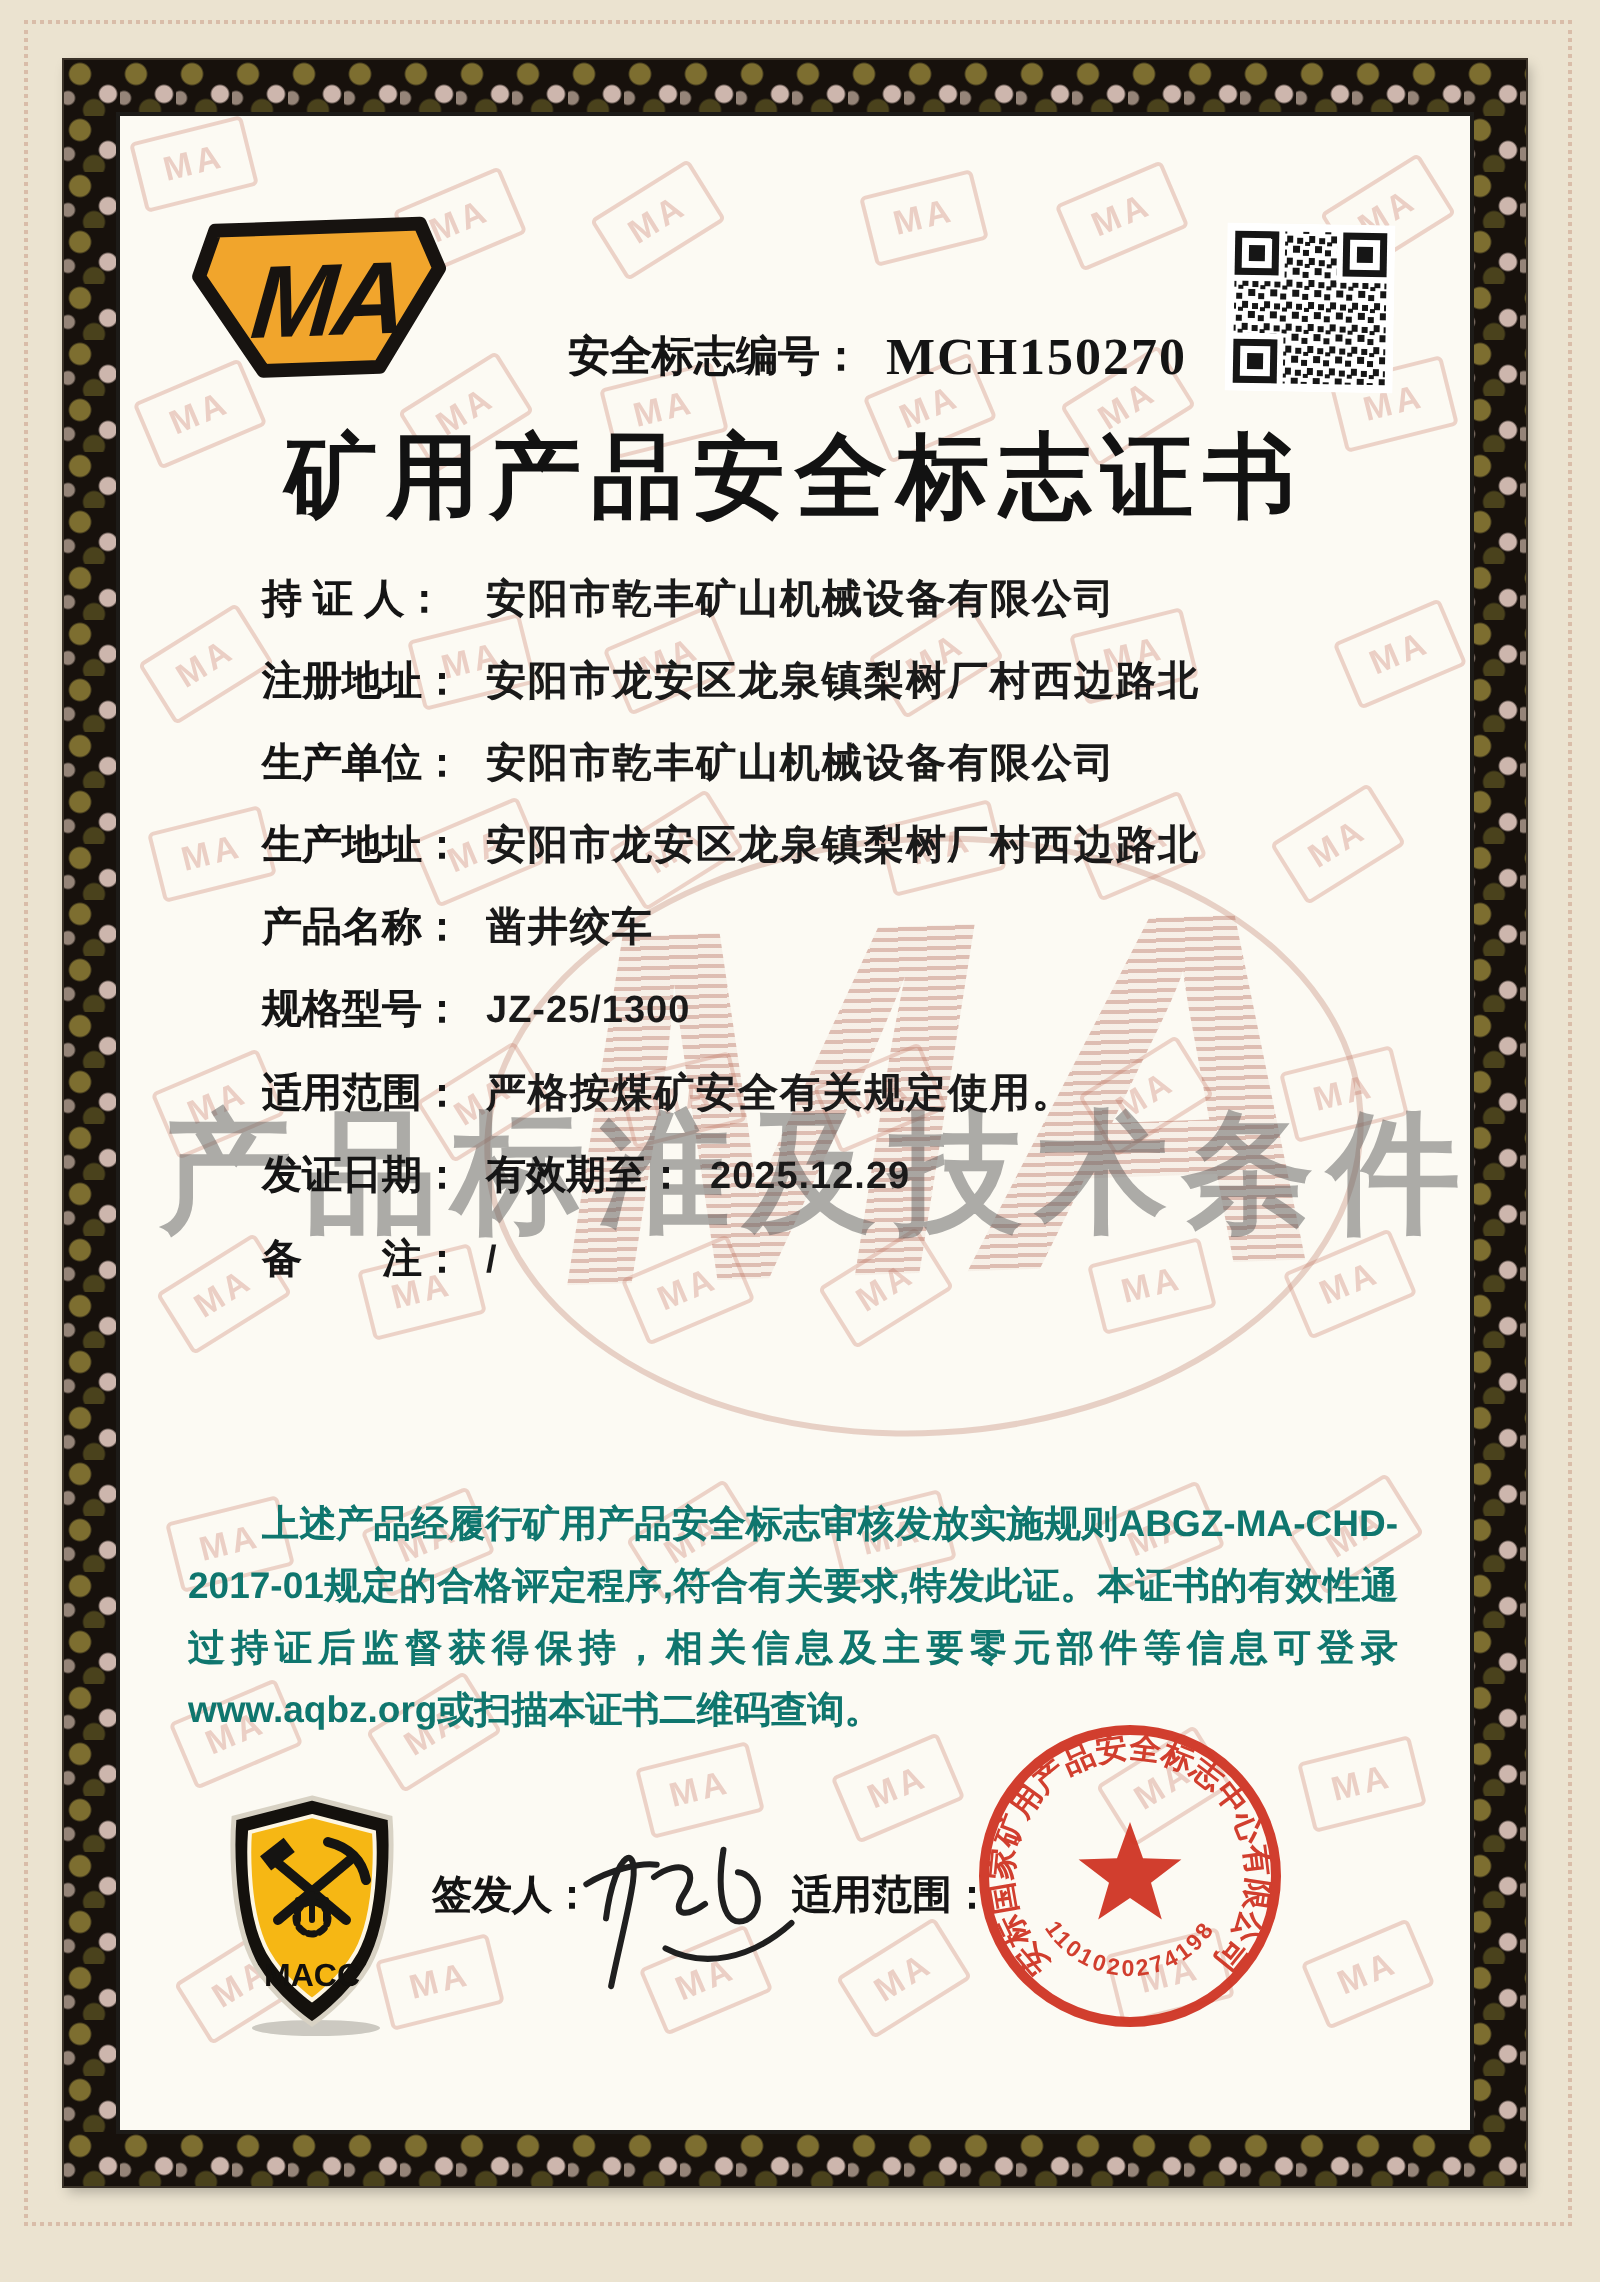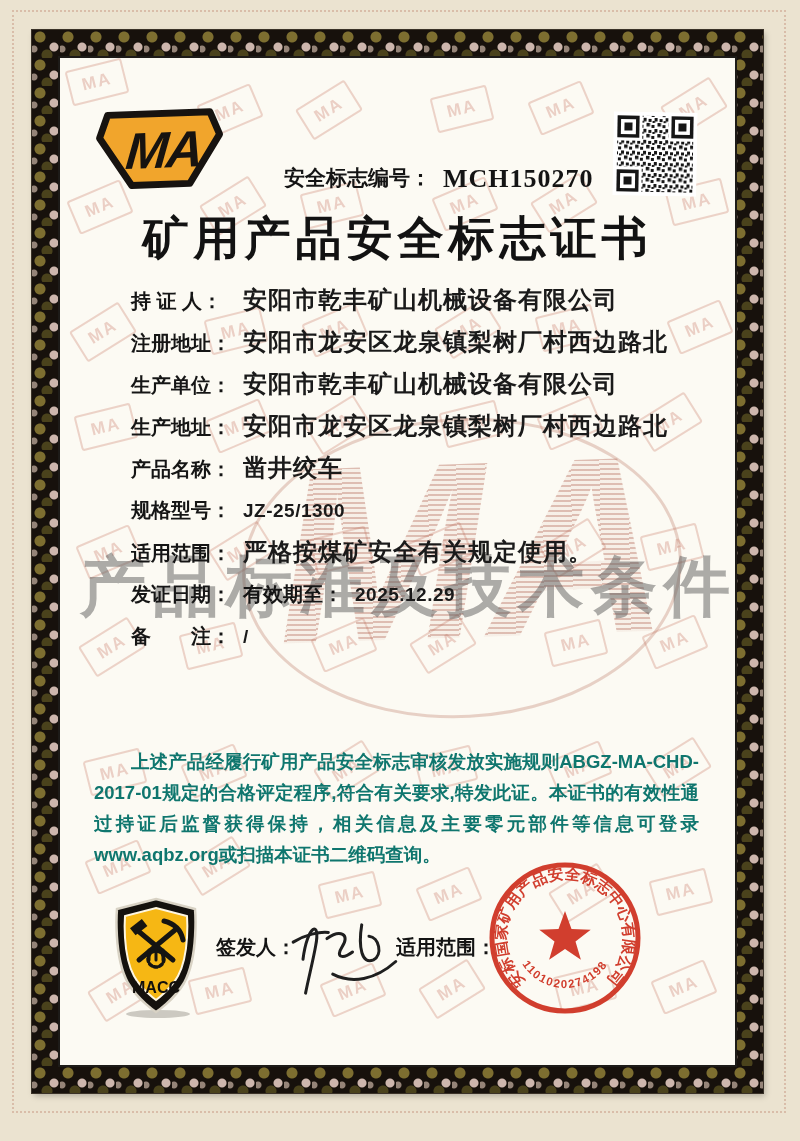--- a/index.html
+++ b/index.html
@@ -60,21 +60,21 @@
   .qr{position:absolute;left:553px;top:54px;transform:rotate(1deg);}
   .title{
     position:absolute;left:0;top:150px;width:100%;margin:0;text-align:center;
     font-size:46px;font-weight:900;color:#121212;letter-spacing:5px;
   }
   
   .fields{position:absolute;left:52px;top:230px;right:26px;margin-left:19px;}
   .row{display:flex;align-items:baseline;margin-bottom:17px;line-height:24px;white-space:nowrap;}
   .lbl{flex:0 0 112px;font-size:20px;font-weight:900;color:#151515;}
   .lbl.wide{flex:0 0 auto;margin-right:10px;}
-  .val{font-size:24px;font-weight:600;color:#1a1a1a;letter-spacing:1px;}
+  .val{font-size:20px;font-weight:600;color:#1a1a1a;letter-spacing:1px;}
   .val.num{font-weight:700;font-size:19px;letter-spacing:.5px;}
   .val.date{flex:0 0 178px;}
   
   .statement{
     position:absolute;left:34px;right:36px;top:688px;margin:0;
     font-size:18.5px;font-weight:700;line-height:31px;color:#0f766e;
     text-indent:2em;text-align:justify;
   }
   
   .macc{position:absolute;left:44px;top:838px;}

